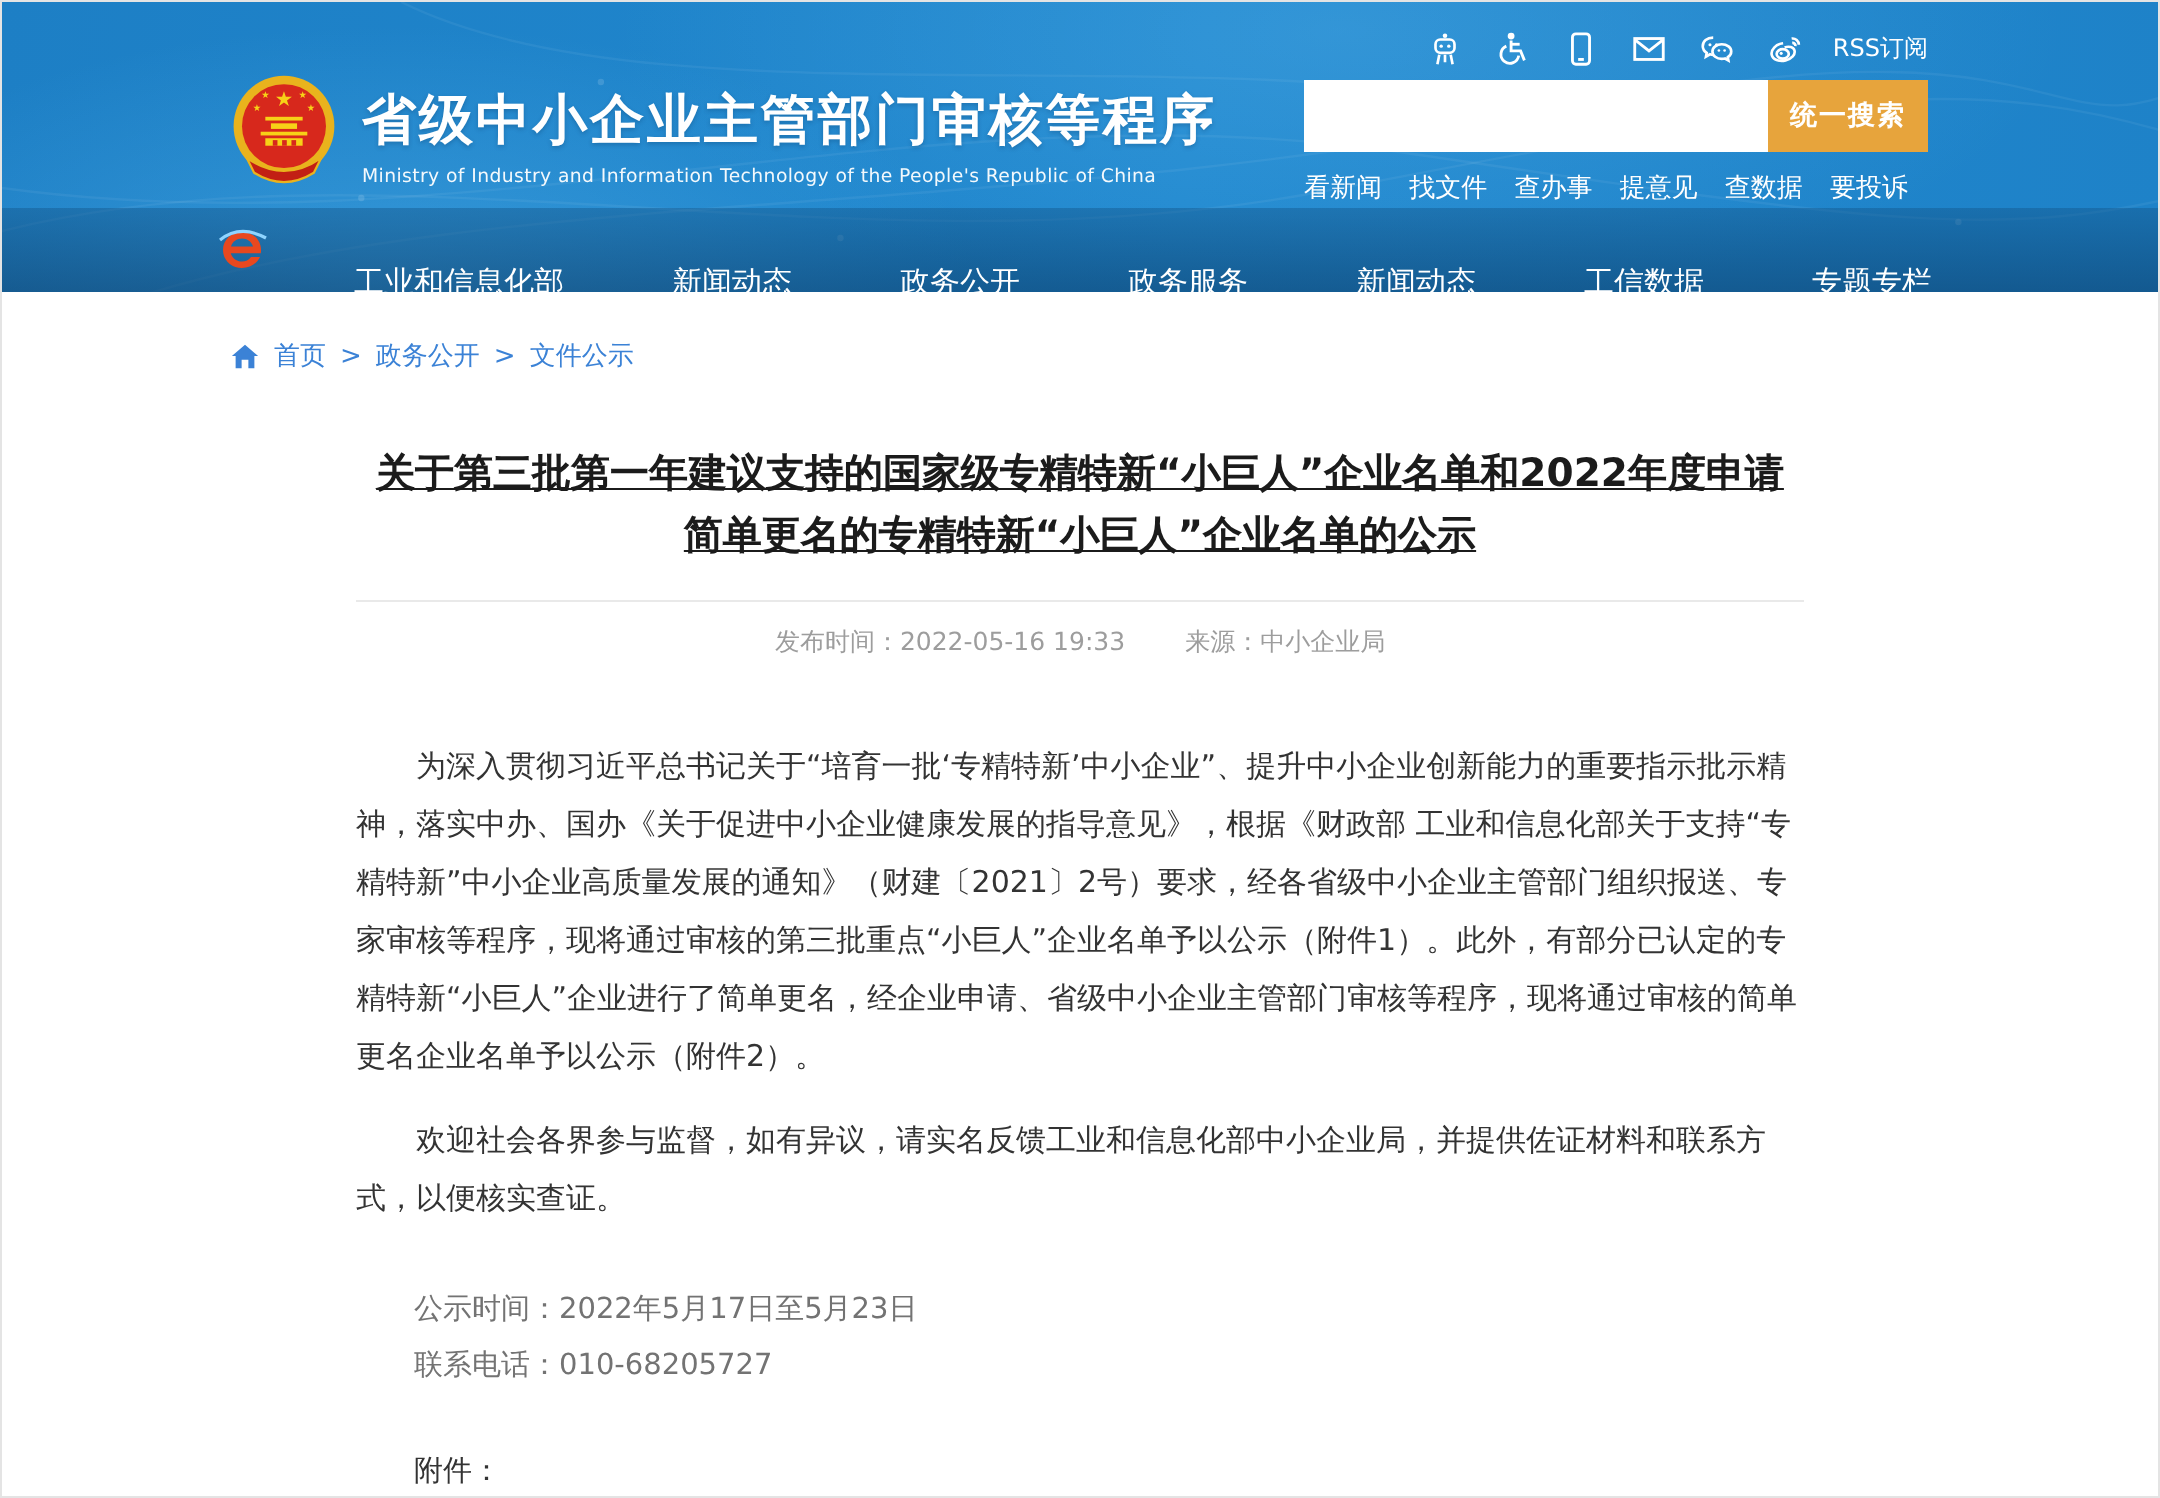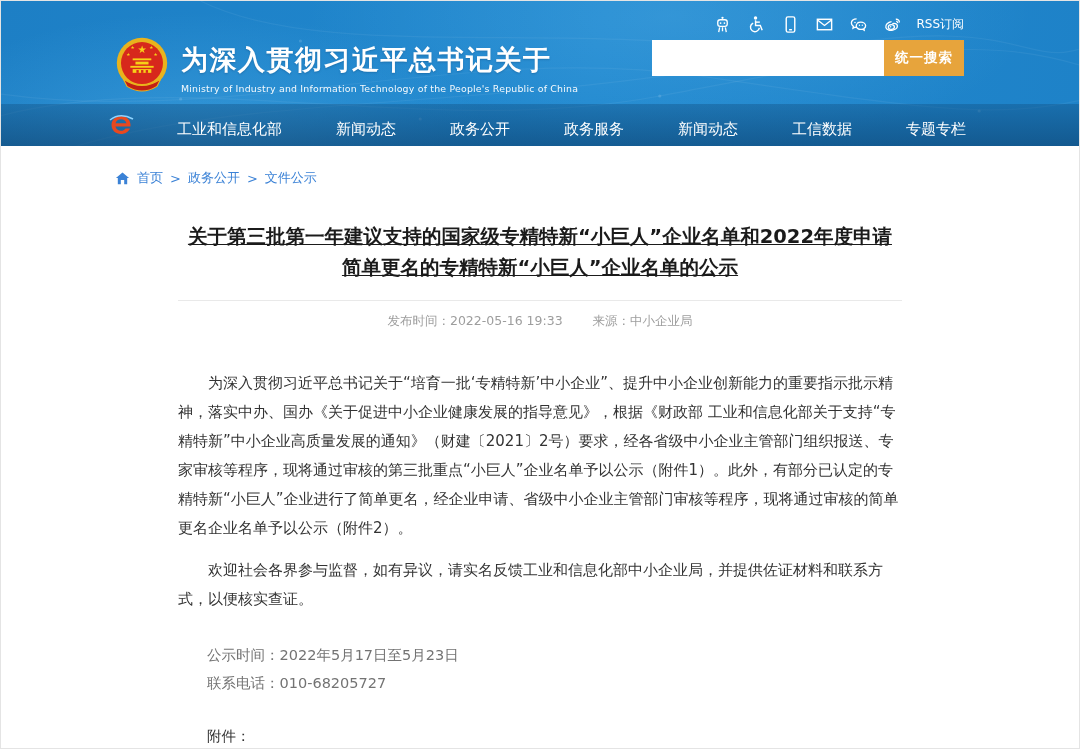--- a/index.html
+++ b/index.html
@@ -31,21 +31,21 @@
   .search-row { display:flex; margin-top:3px; height:36px; }
   .search-input { flex:1; border:none; outline:none; background:#fff; padding:0 8px; font-size:13px; }
   .search-btn { width:80px; border:none; background:#e7a43c; color:#fff; font-size:13.5px; font-weight:bold; cursor:pointer; letter-spacing:1px; }
 
   .quick-links { display:flex; justify-content:space-between; margin-top:9px; padding-right:10px; }
   .quick-links span { color:#fff; font-size:13px; cursor:pointer; white-space:nowrap; }
 
   .main-nav { position:absolute; left:0; right:0; bottom:0; height:42px;
     background:linear-gradient(180deg, rgba(18,84,136,.42), rgba(12,62,106,.6)); }
   .nav-logo { position:absolute; left:105px; top:6px; width:30px; height:30px; display:flex; align-items:center; justify-content:center; cursor:pointer; }
-  .nav-items { position:absolute; left:176px; right:113px; top:4px; height:100%; display:flex; justify-content:space-between; align-items:center; }
+  .nav-items { position:absolute; left:176px; right:113px; top:16px; height:100%; display:flex; justify-content:space-between; align-items:center; }
   .nav-items span { color:#fff; font-size:15px; cursor:pointer; white-space:nowrap; }
 
   
   .breadcrumb { display:flex; align-items:center; gap:7px; padding:23px 0 0 114px; font-size:13px; color:#3b82d6;text-align:center; }
   .breadcrumb .crumb { color:#3b82d6; cursor:pointer; }
   .breadcrumb .sep { color:#3b82d6; }
   .home-icon { display:inline-flex; width:15px; height:15px; cursor:pointer; }
 
   
   .article { width:724px; margin:0 auto; }
@@ -99,21 +99,21 @@
         <rect x="17.5" y="32" width="25" height="2" fill="#f7d117"></rect>
         <rect x="20" y="35.5" width="20" height="4" fill="#f7d117"></rect>
         <rect x="24" y="36.5" width="2.5" height="3" fill="#d7281c"></rect>
         <rect x="29" y="36.5" width="2.5" height="3" fill="#d7281c"></rect>
         <rect x="34" y="36.5" width="2.5" height="3" fill="#d7281c"></rect>
         <path d="M10,46 Q30,60 50,46 L46,54 Q30,64 14,54 Z" fill="#c21f14" stroke="#e9b31d" stroke-width="1.2"></path>
       </svg>
     </div>
 
     <div class="titles">
-      <div class="title-cn">为深入贯彻习近平总书记关于</div>
+      <div class="title-cn">省级中小企业主管部门审核等程序</div>
       <div class="title-en">Ministry of Industry and Information Technology of the People's Republic of China</div>
     </div>
 
     <div class="hdr-right">
       <div class="icon-row">
         <span class="hicon">
           <svg viewBox="0 0 20 20" fill="none" stroke="#fff" stroke-width="1.4">
             <circle cx="10" cy="3" r="1.2" fill="#fff" stroke="none"></circle>
             <rect x="5" y="5" width="10" height="7" rx="2.5"></rect>
             <circle cx="8" cy="8.5" r="0.9" fill="#fff" stroke="none"></circle>
@@ -161,20 +161,28 @@
           </svg>
         </span>
         <span class="rss-link">RSS订阅</span>
       </div>
 
       <div class="search-row">
         <input class="search-input" type="text" value="" style="">
         <button class="search-btn">统一搜索</button>
       </div>
 
+      <div class="quick-links">
+        <span>看新闻</span>
+        <span>找文件</span>
+        <span>查办事</span>
+        <span>提意见</span>
+        <span>查数据</span>
+        <span>要投诉</span>
+      </div>
     </div>
 
     <nav class="main-nav">
       <span class="nav-logo">
         <svg viewBox="0 0 30 30">
           <path d="M15,6 C9.5,6 5.5,10 5.5,15 C5.5,20 9.5,24 15,24 C19,24 22.5,21.8 24,18.5 L19.5,18.5 C18.4,20 16.8,20.8 15,20.8 C12.2,20.8 10,19 9.4,16.6 L24.4,16.6 C24.5,16 24.5,15.5 24.5,15 C24.5,10 20.5,6 15,6 Z M15,9.2 C17.6,9.2 19.8,10.8 20.5,13.2 L9.5,13.2 C10.2,10.8 12.4,9.2 15,9.2 Z" fill="#e8481f"></path>
           <path d="M4,10 Q14,2 27,9" stroke="#8fd4ff" stroke-width="1.6" fill="none"></path>
         </svg>
       </span>
       <div class="nav-items">

